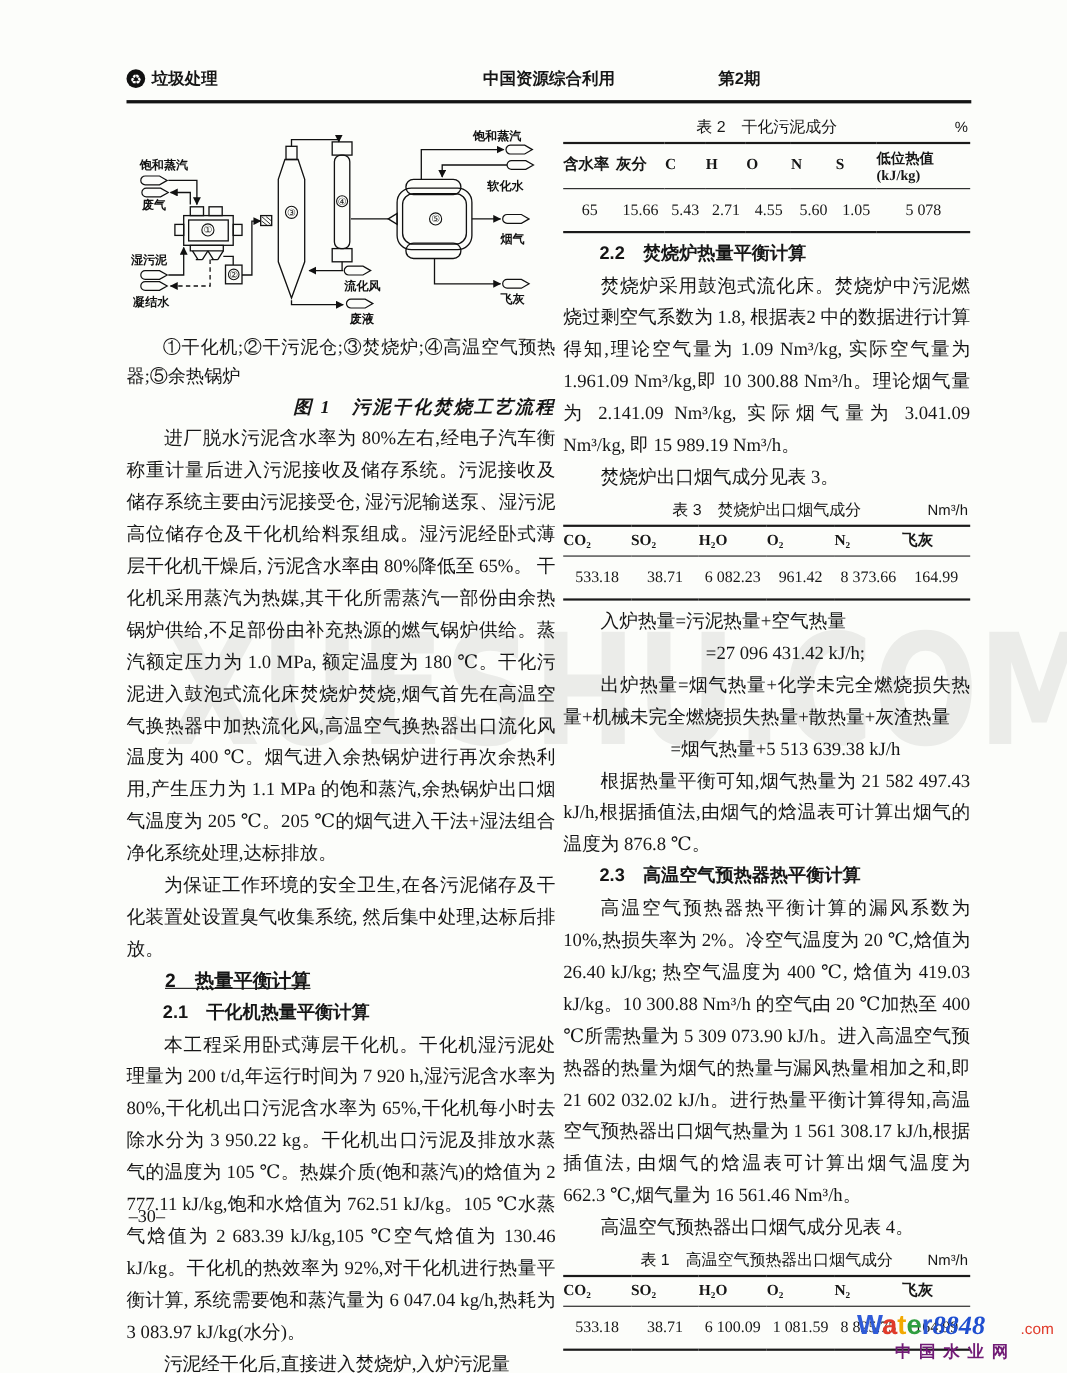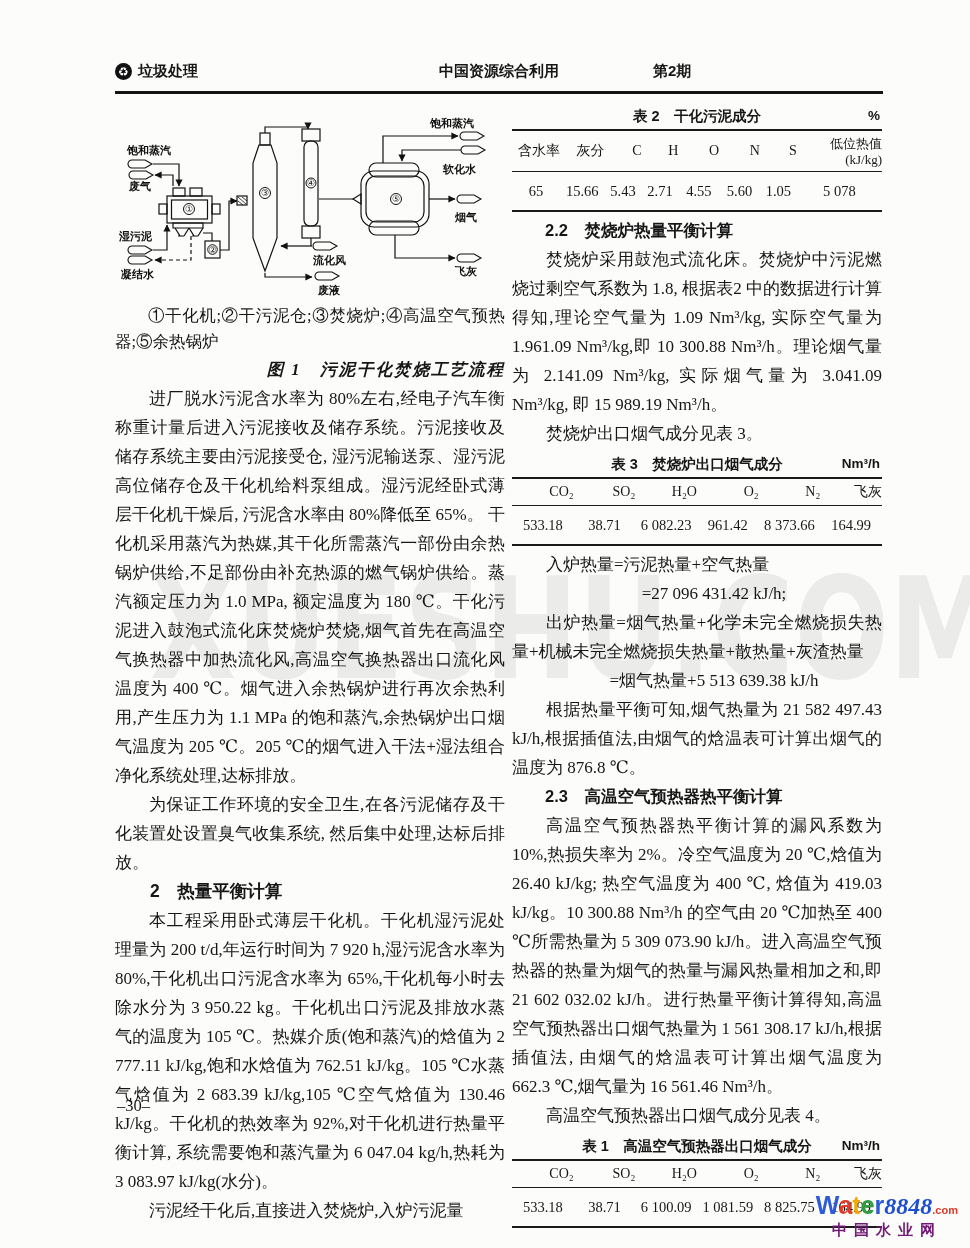--- a/index.html
+++ b/index.html
@@ -31,56 +31,56 @@
   }
   .hdr-center{flex:1;text-align:center;}
   .hdr-right{width:230px;text-align:left;}
   
   .col{position:absolute;z-index:1;font-size:17px;line-height:29px;text-align:justify;}
   .col-left{left:115px;top:103px;width:390px;}
   .col-right{left:512px;top:100px;width:370px;}
   .col p{margin:0;text-indent:2em;}
   .col p.noindent{text-indent:0;}
   .h-sec{font-family:"Liberation Sans","DejaVu Sans",sans-serif;font-weight:bold;
-         font-size:17.5px;margin:12px 0 10px;text-indent:0;}
+         font-size:17.5px;margin:12px 0 10px;text-indent:0;text-decoration:underline;}
   .h-sub{font-weight:bold;font-family:"Liberation Sans","DejaVu Sans",sans-serif;
          font-size:16.5px;margin:4px 0 3px;text-indent:0;}
   .eq-c{text-align:center;text-indent:0;}
   
   .fig-wrap{width:390px;}
   .fig-svg{display:block;}
   .fig-legend{font-size:16.5px;line-height:26px;text-indent:2em;margin:2px 0 0;}
   .fig-caption{
     text-align:right;font-weight:bold;font-style:italic;
     font-size:16.5px;letter-spacing:2px;margin:4px 0 8px;text-indent:0;
   }
   svg text.flabel{font-family:"Liberation Sans","DejaVu Sans",sans-serif;
     font-weight:bold;font-size:11px;fill:#111;}
   svg text.fnum{font-family:"DejaVu Sans",sans-serif;font-size:9px;fill:#111;
     text-anchor:middle;}
   
   .tblcap{position:relative;text-align:center;
-    font-family:"Liberation Sans","DejaVu Sans",sans-serif;font-weight:bold;
+    font-family:"Liberation Sans","DejaVu Sans",sans-serif;font-weight:normal;
     font-size:14.5px;line-height:22px;margin:5px 0 2px;}
   .tblcap .unit{position:absolute;right:2px;top:0;font-size:13.5px;}
   table.dtable{width:100%;border-collapse:collapse;table-layout:fixed;
     border-top:2.4px solid #1a1a1a;border-bottom:2.4px solid #1a1a1a;
     font-size:14.5px;margin-bottom:4px;}
-  table.dtable th{font-weight:normal;padding:5px 0 4px;text-align:right;
+  table.dtable th{font-weight:bold;padding:5px 0 4px;text-align:left;
     border-bottom:1.4px solid #1a1a1a;white-space:pre-line;line-height:1.2;
     vertical-align:middle;font-size:14px;margin-top:16px;}
   table.dtable td{padding:5px 0 4px;text-align:center;}
   
   .page-number{position:absolute;left:117px;top:1096px;font-size:16.5px;z-index:1;}
   .logo{position:absolute;right:12px;top:1192px;text-align:center;z-index:1;line-height:1.1;}
   .logo-line1{font-family:"Liberation Sans","DejaVu Sans",sans-serif;
     font-weight:bold;font-size:25px;white-space:nowrap;}
   .logo-8848{font-family:"Liberation Serif","DejaVu Serif",serif;
     font-style:italic;font-weight:bold;color:#1f4fd0;font-size:24px;margin-top:44px;}
-  .logo-tld{color:#e03a2a;font-size:11px;font-weight:bold;}
+  .logo-tld{color:#e03a2a;font-size:14px;font-weight:normal;margin-left:32px;}
   .logo-line2{color:#701a75;font-weight:bold;font-size:15px;letter-spacing:7px;
     font-family:"Liberation Sans","DejaVu Sans",sans-serif;margin-top:2px;}
   .lw0{color:#2f5bd7;} .lw1{color:#e03a2a;} .lw2{color:#f2a900;}
   .lw3{color:#2f9e3f;} .lw4{color:#2f5bd7;}
 </style>
 </head>
 <body>
 
 <div class="watermark">XUESHU.COM</div>
 
@@ -187,20 +187,21 @@
       <text class="fnum" x="196" y="83">④</text>
       <text class="fnum" x="281" y="99">⑤</text>
     </svg>
     <p class="fig-legend">①干化机;②干污泥仓;③焚烧炉;④高温空气预热器;⑤余热锅炉</p>
     <p class="fig-caption">图 1　污泥干化焚烧工艺流程</p>
   </div>
 
   <p>进厂脱水污泥含水率为 80%左右,经电子汽车衡称重计量后进入污泥接收及储存系统。污泥接收及储存系统主要由污泥接受仓, 湿污泥输送泵、湿污泥高位储存仓及干化机给料泵组成。湿污泥经卧式薄层干化机干燥后, 污泥含水率由 80%降低至 65%。 干化机采用蒸汽为热媒,其干化所需蒸汽一部份由余热锅炉供给,不足部份由补充热源的燃气锅炉供给。蒸汽额定压力为 1.0 MPa, 额定温度为 180 ℃。干化污泥进入鼓泡式流化床焚烧炉焚烧,烟气首先在高温空气换热器中加热流化风,高温空气换热器出口流化风温度为 400 ℃。烟气进入余热锅炉进行再次余热利用,产生压力为 1.1 MPa 的饱和蒸汽,余热锅炉出口烟气温度为 205 ℃。205 ℃的烟气进入干法+湿法组合净化系统处理,达标排放。</p>
   <p>为保证工作环境的安全卫生,在各污泥储存及干化装置处设置臭气收集系统, 然后集中处理,达标后排放。</p>
   <p class="h-sec">2　热量平衡计算</p>
+  <p class="h-sub">2.1　干化机热量平衡计算</p>
   <p>本工程采用卧式薄层干化机。干化机湿污泥处理量为 200 t/d,年运行时间为 7 920 h,湿污泥含水率为 80%,干化机出口污泥含水率为 65%,干化机每小时去除水分为 3 950.22 kg。干化机出口污泥及排放水蒸气的温度为 105 ℃。热媒介质(饱和蒸汽)的焓值为 2 777.11 kJ/kg,饱和水焓值为 762.51 kJ/kg。105 ℃水蒸气焓值为 2 683.39 kJ/kg,105 ℃空气焓值为 130.46 kJ/kg。干化机的热效率为 92%,对干化机进行热量平衡计算, 系统需要饱和蒸汽量为 6 047.04 kg/h,热耗为 3 083.97 kJ/kg(水分)。</p>
   <p>污泥经干化后,直接进入焚烧炉,入炉污泥量</p>
 </div>
 
 <div class="col col-right">
 
 
   <div class="tblcap">
     <span>表 2　干化污泥成分</span>
     <span class="unit">%</span>

